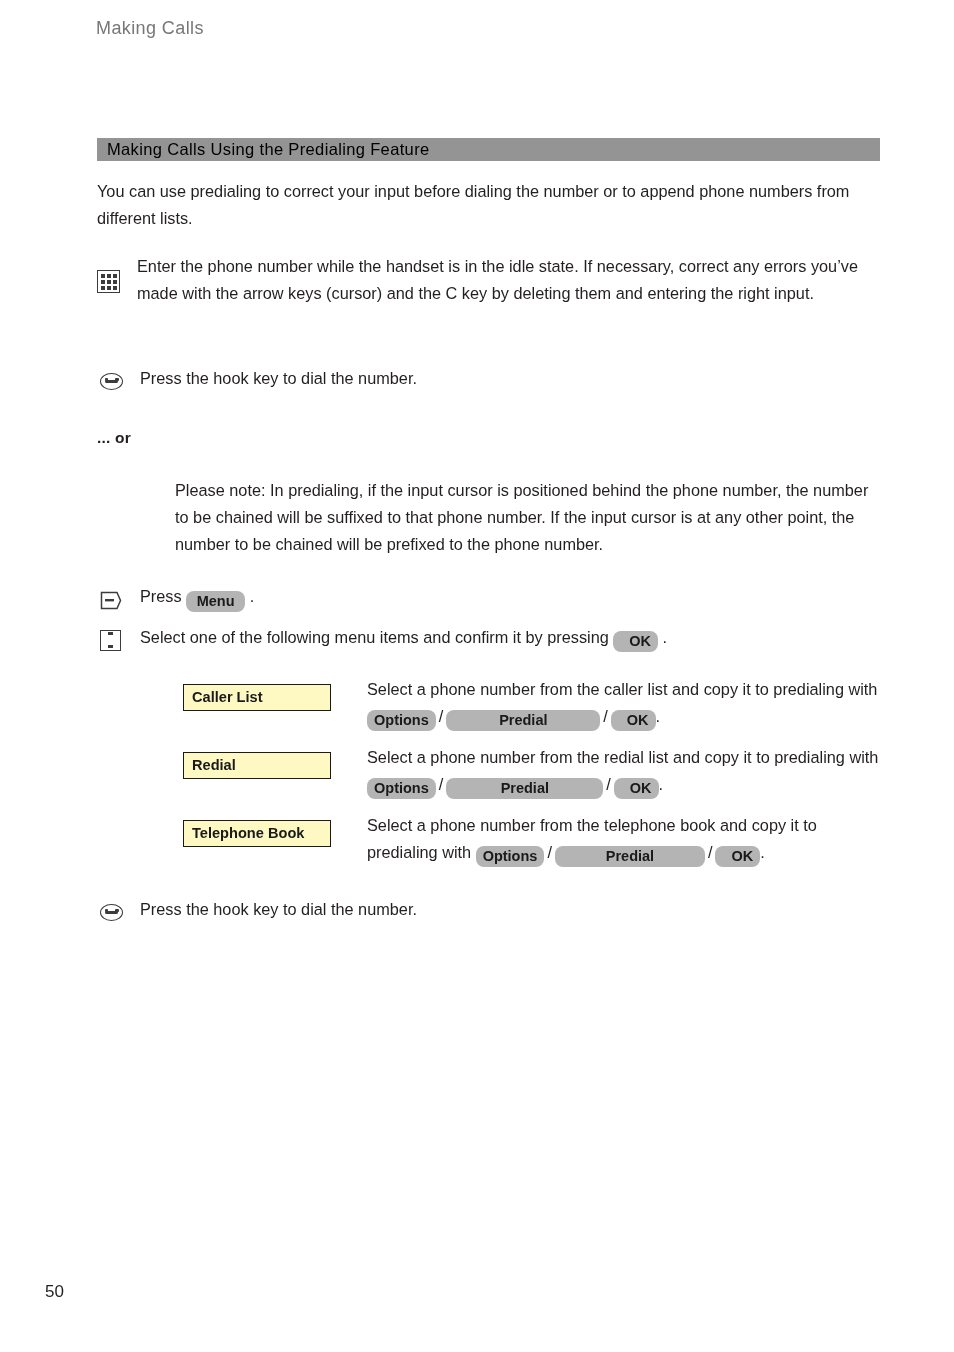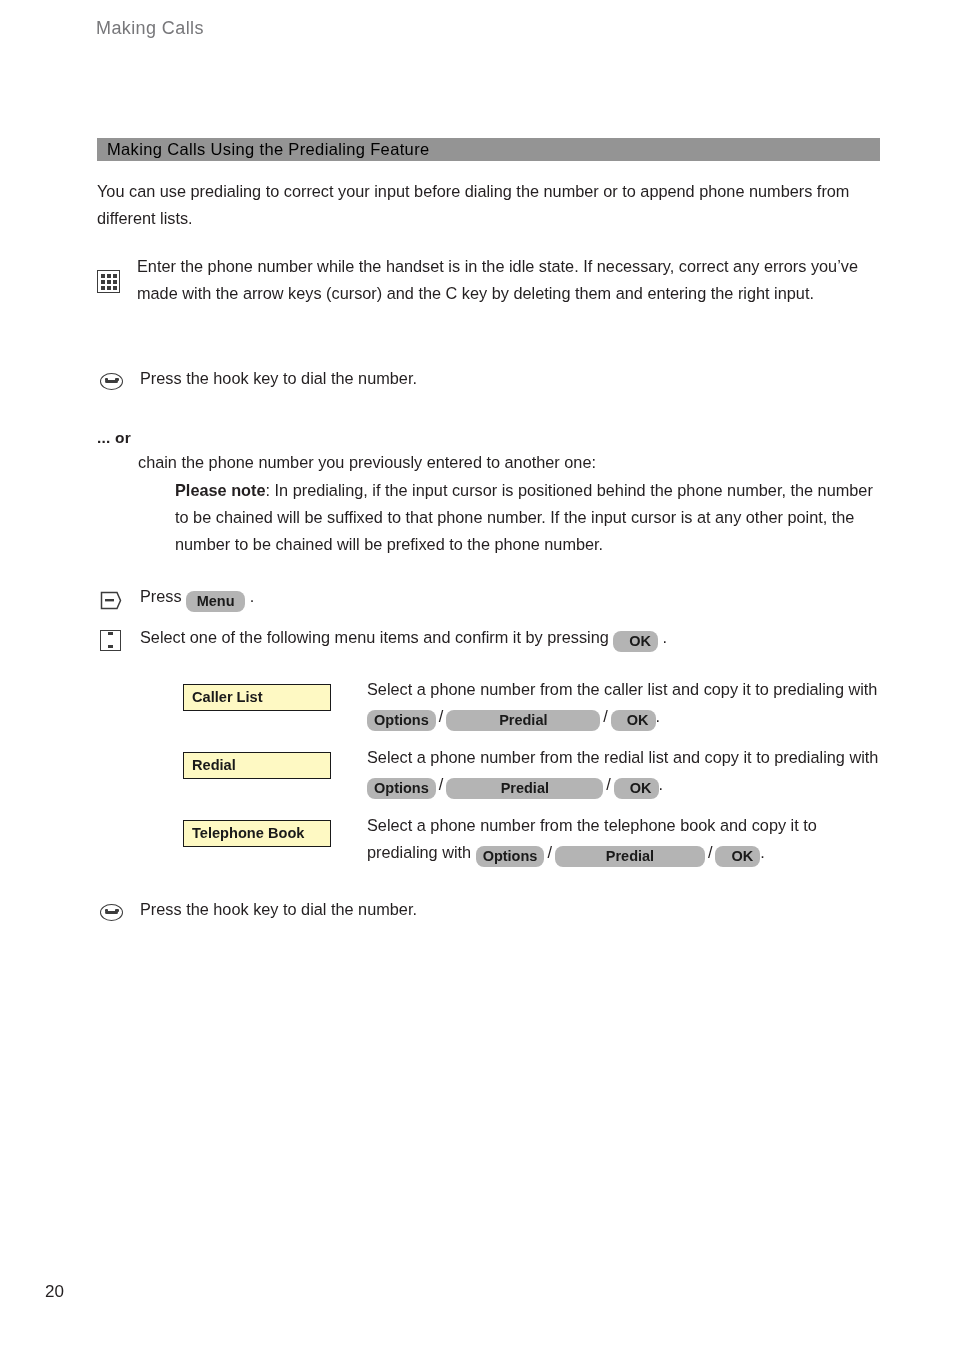--- a/index.html
+++ b/index.html
@@ -193,21 +193,21 @@
     left: 138px;
     top: 449px;
     width: 740px;
   }
   .please-note {
     position: absolute;
     left: 175px;
     top: 477px;
     width: 705px;
   }
-  .please-note b { font-weight: bold; text-align: right; }
+  .please-note b { font-weight: normal; text-align: right; }
 
   
   .pill {
     display: inline-block;
     background: #b4b4b4;
     color: #1a1a1a;
     font-weight: bold;
     font-size: 14.5px;
     line-height: 21px;
     height: 21px;
@@ -304,21 +304,20 @@
       <span class="hook-icon">
         <span class="ring"></span>
           <span class="bar"></span>
       </span>
     </div>
     <div class="row-text body-text">Press the hook key to dial the number.</div>
   </div>
 
   <div class="or-label body-text">... or</div>
 
-  <div class="chain-line body-text">chain the phone number you previously entered to another one:</div>
 
   <div class="please-note body-text">
     <b>Please note</b><span>: In predialing, if the input cursor is positioned behind the phone number, the number to be chained will be suffixed to that phone number. If the input cursor is at any other point, the number to be chained will be prefixed to the phone number.</span>
   </div>
 
   <div class="icon-row row-menu">
     <div class="icon-slot">
       <span class="softkey-icon">
         <svg class="sk" viewBox="0 0 22 19" xmlns="http://www.w3.org/2000/svg">
           <path d="M1.5 1.5 H17 L20.5 9.5 L17 17.5 H1.5 Z" fill="#ffffff" stroke="#3c3c3c" stroke-width="1.5"></path>
@@ -378,15 +377,15 @@
   <div class="icon-row row-hook2">
     <div class="icon-slot">
       <span class="hook-icon">
         <span class="ring"></span>
           <span class="bar"></span>
       </span>
     </div>
     <div class="row-text body-text">Press the hook key to dial the number.</div>
   </div>
 
-  <div class="page-number">20</div>
+  <div class="page-number">50</div>
 
 </div>
 
 </body></html>

